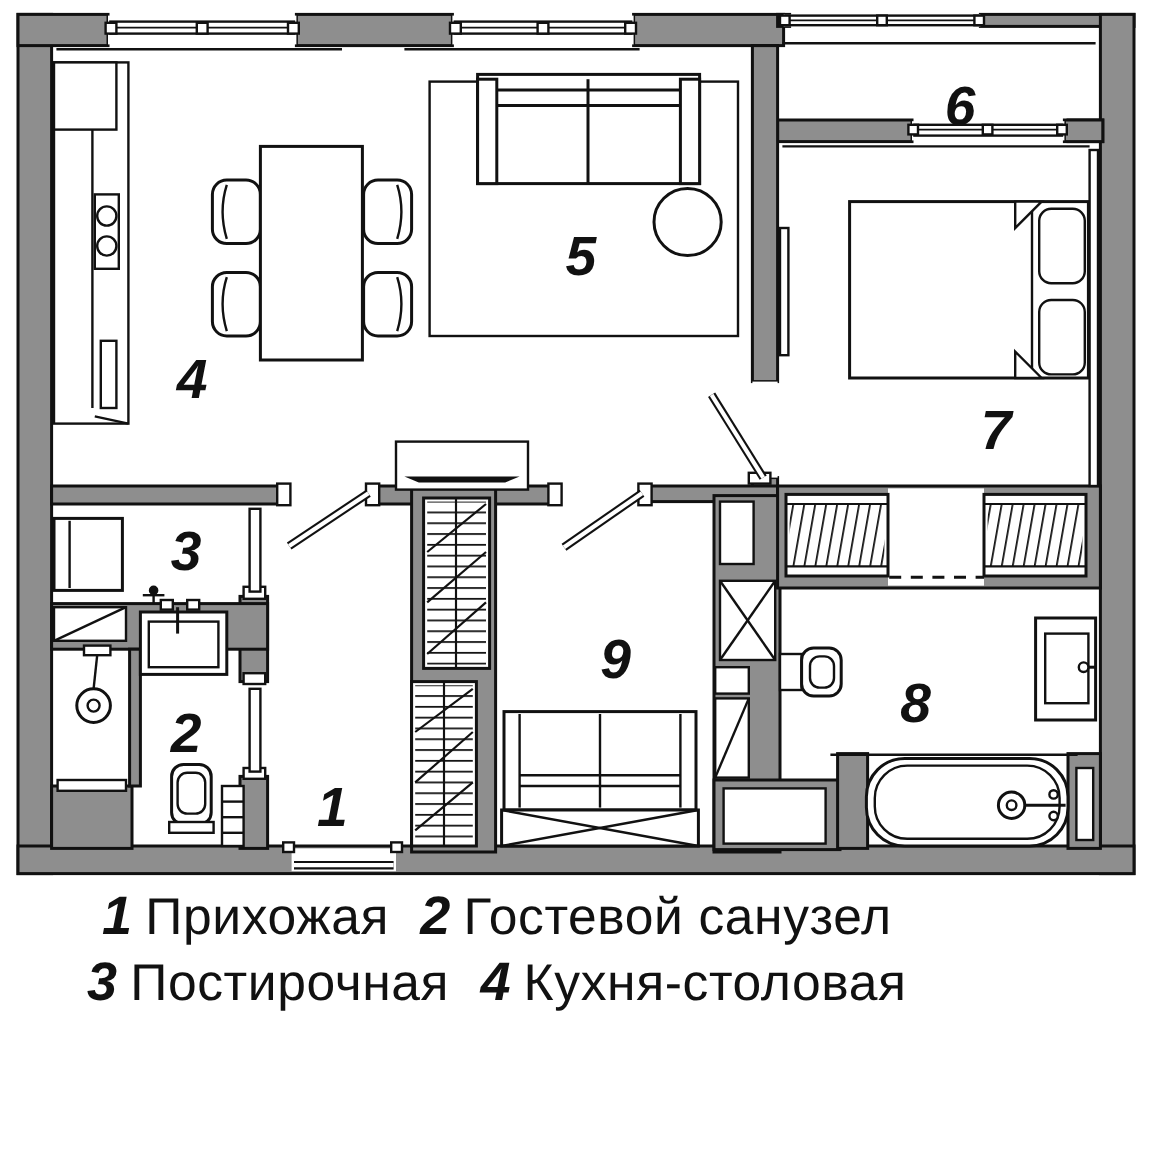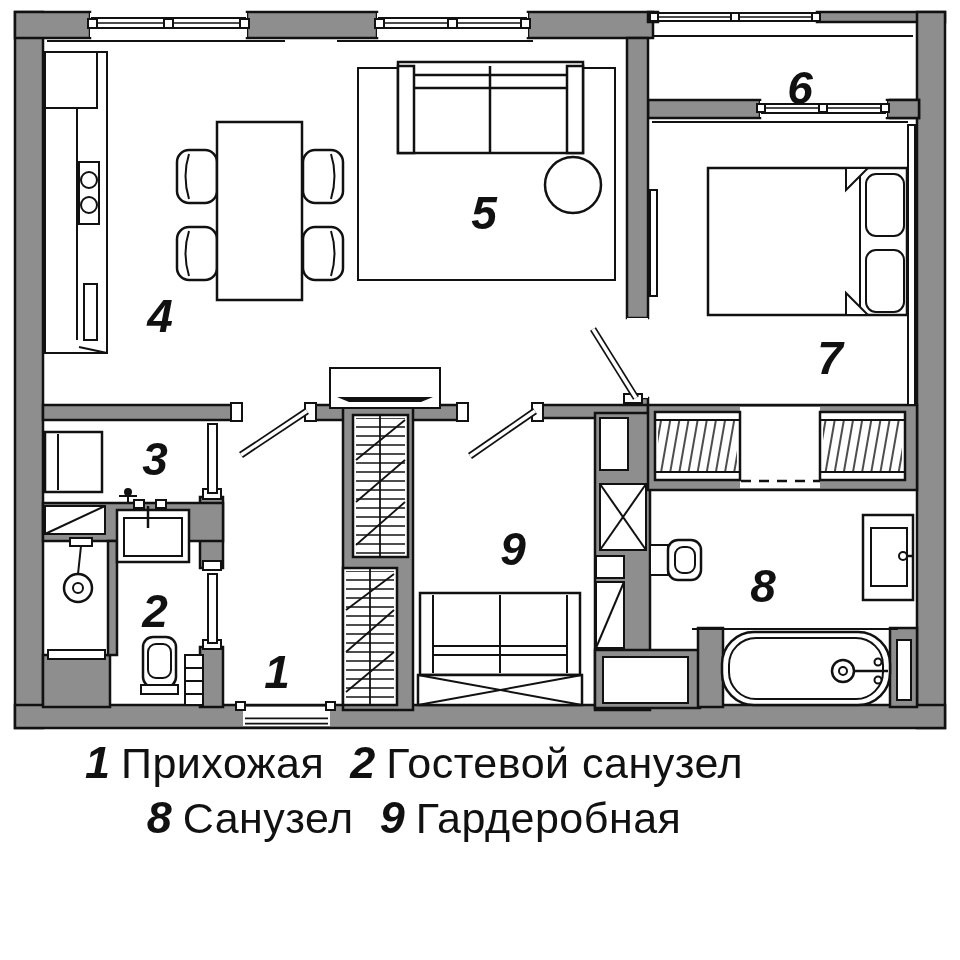--- a/index.html
+++ b/index.html
@@ -352,15 +352,15 @@
     <text class="room-num" x="484" y="229">5</text>
     <text class="room-num" x="800" y="104">6</text>
     <text class="room-num" x="830" y="374">7</text>
     <text class="room-num" x="763" y="602">8</text>
     <text class="room-num" x="513" y="565">9</text>
   </g>
 </svg>
 
 <div class="legend">
       <div class="legend-line"><span class="legend-item"><span class="legend-num">1</span><span class="legend-label">Прихожая</span></span><span class="legend-item"><span class="legend-num">2</span><span class="legend-label">Гостевой санузел</span></span></div>
-      <div class="legend-line"><span class="legend-item"><span class="legend-num">8</span><span class="legend-label">Санузел</span></span><span class="legend-item"><span class="legend-num">9</span><span class="legend-label">Гардеробная</span></span></div>
+      <div class="legend-line"><span class="legend-item"><span class="legend-num">3</span><span class="legend-label">Постирочная</span></span><span class="legend-item"><span class="legend-num">4</span><span class="legend-label">Кухня-столовая</span></span></div>
     </div>
 </div>
 
 </body></html>

